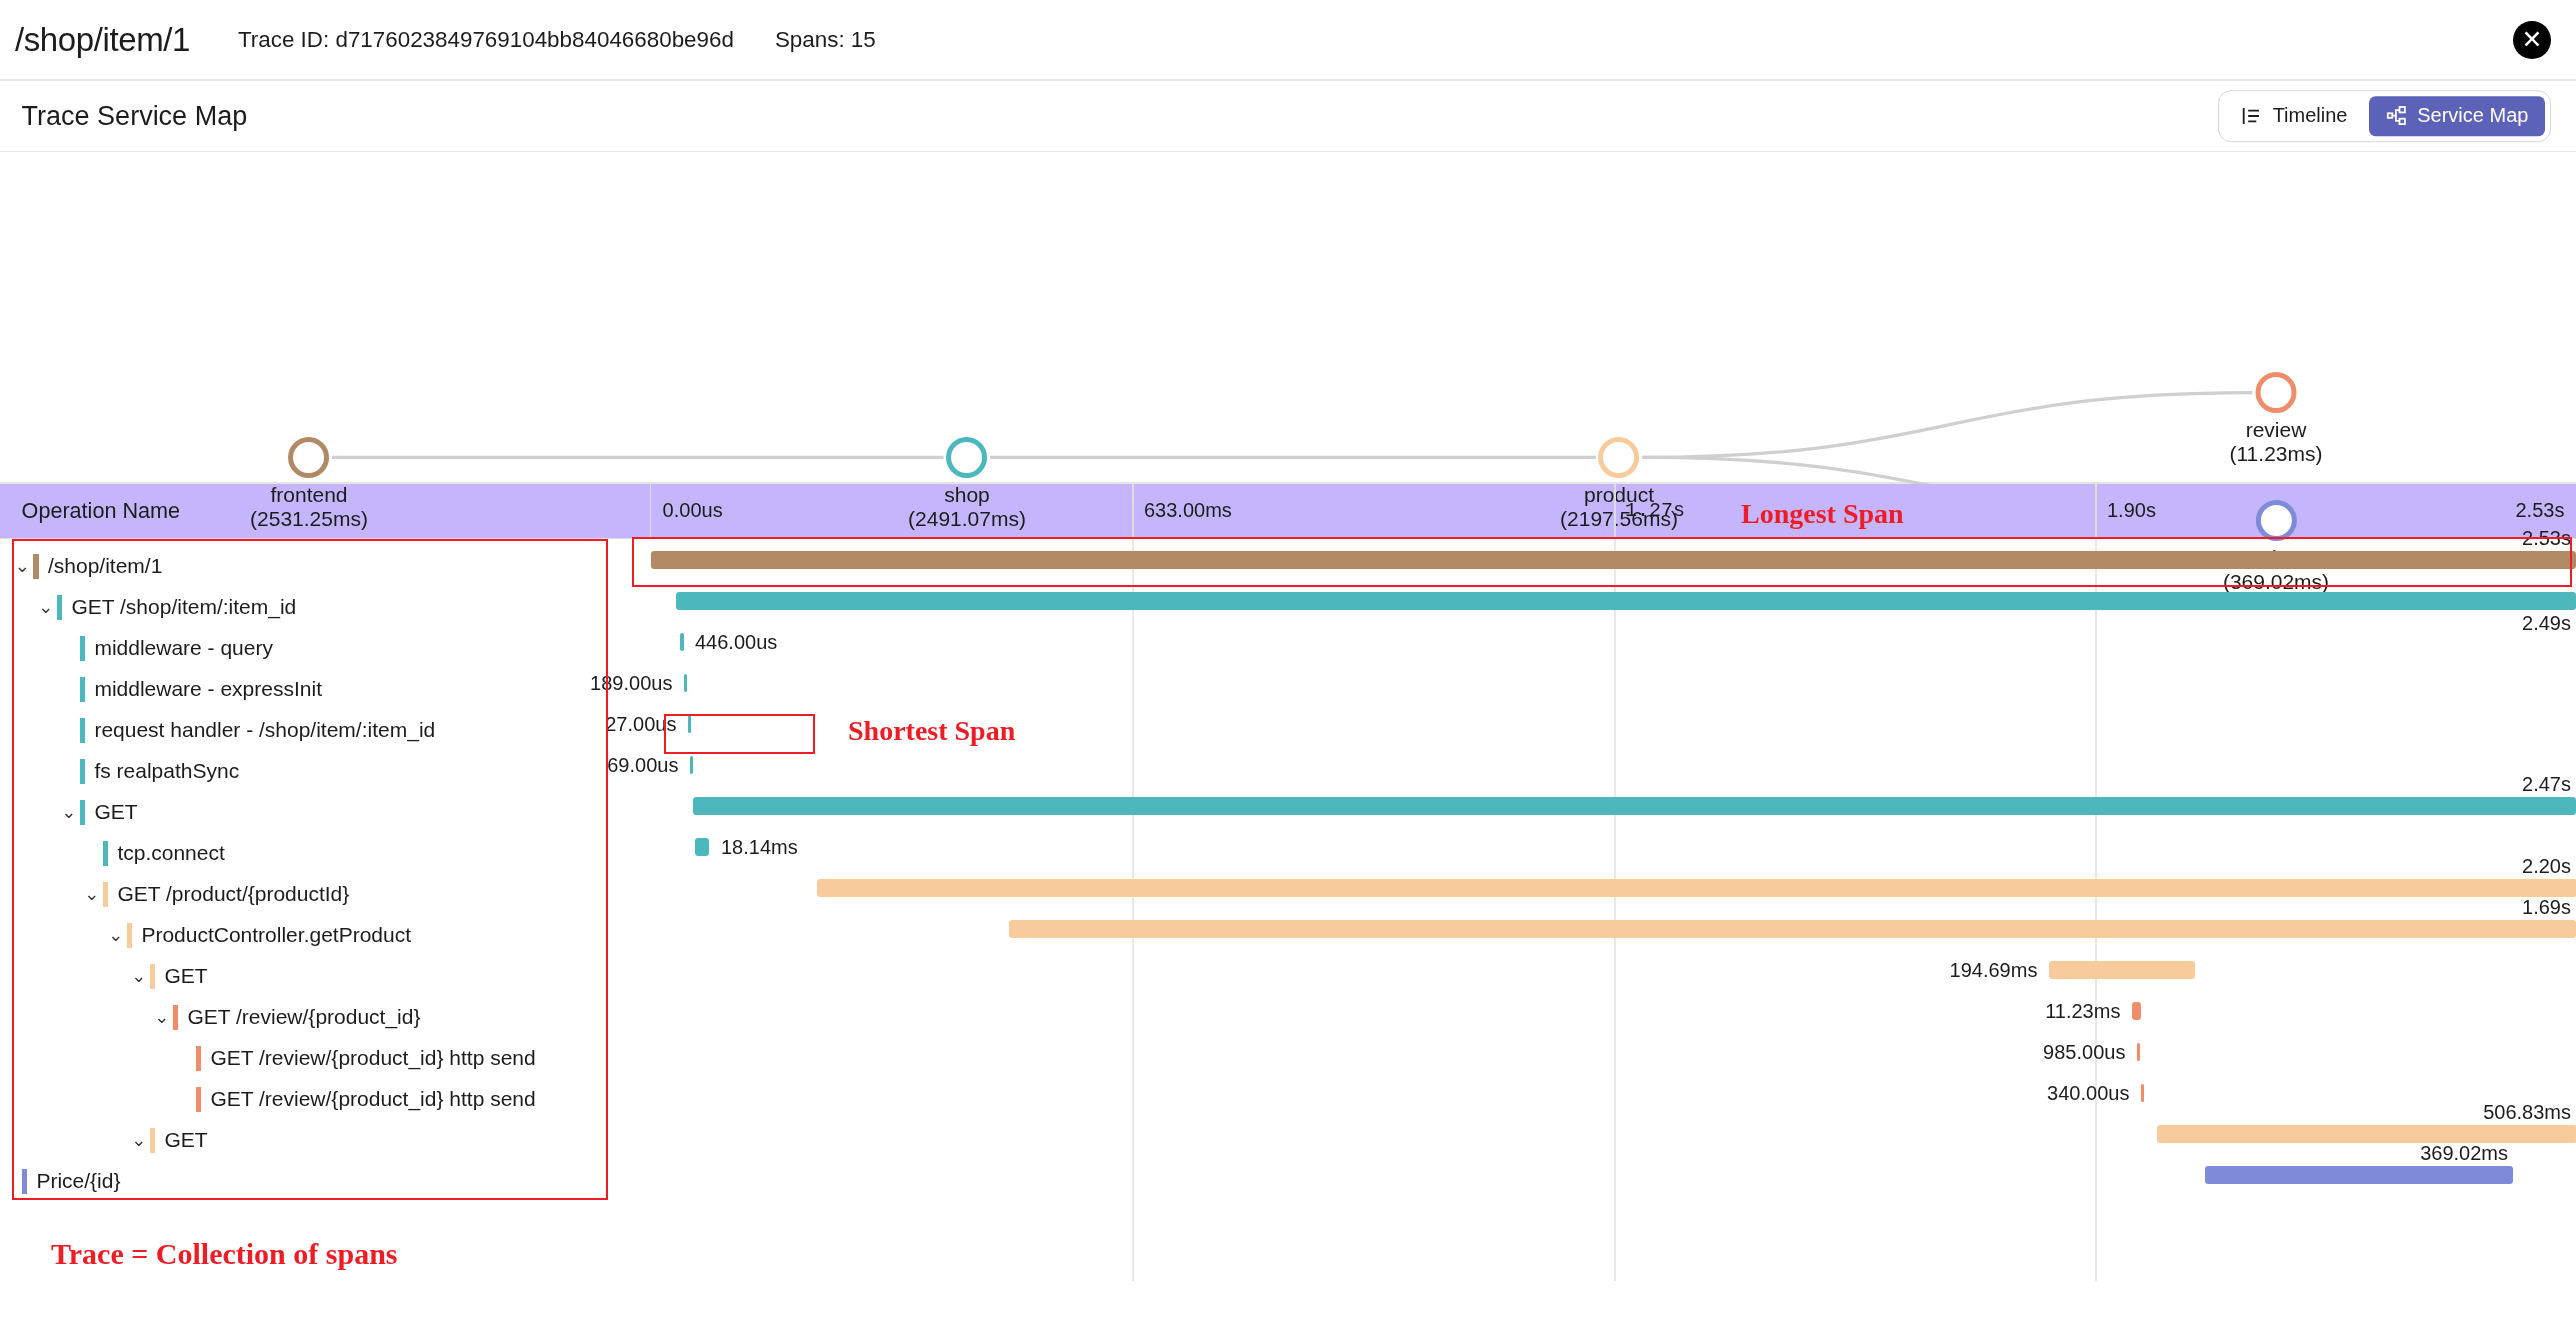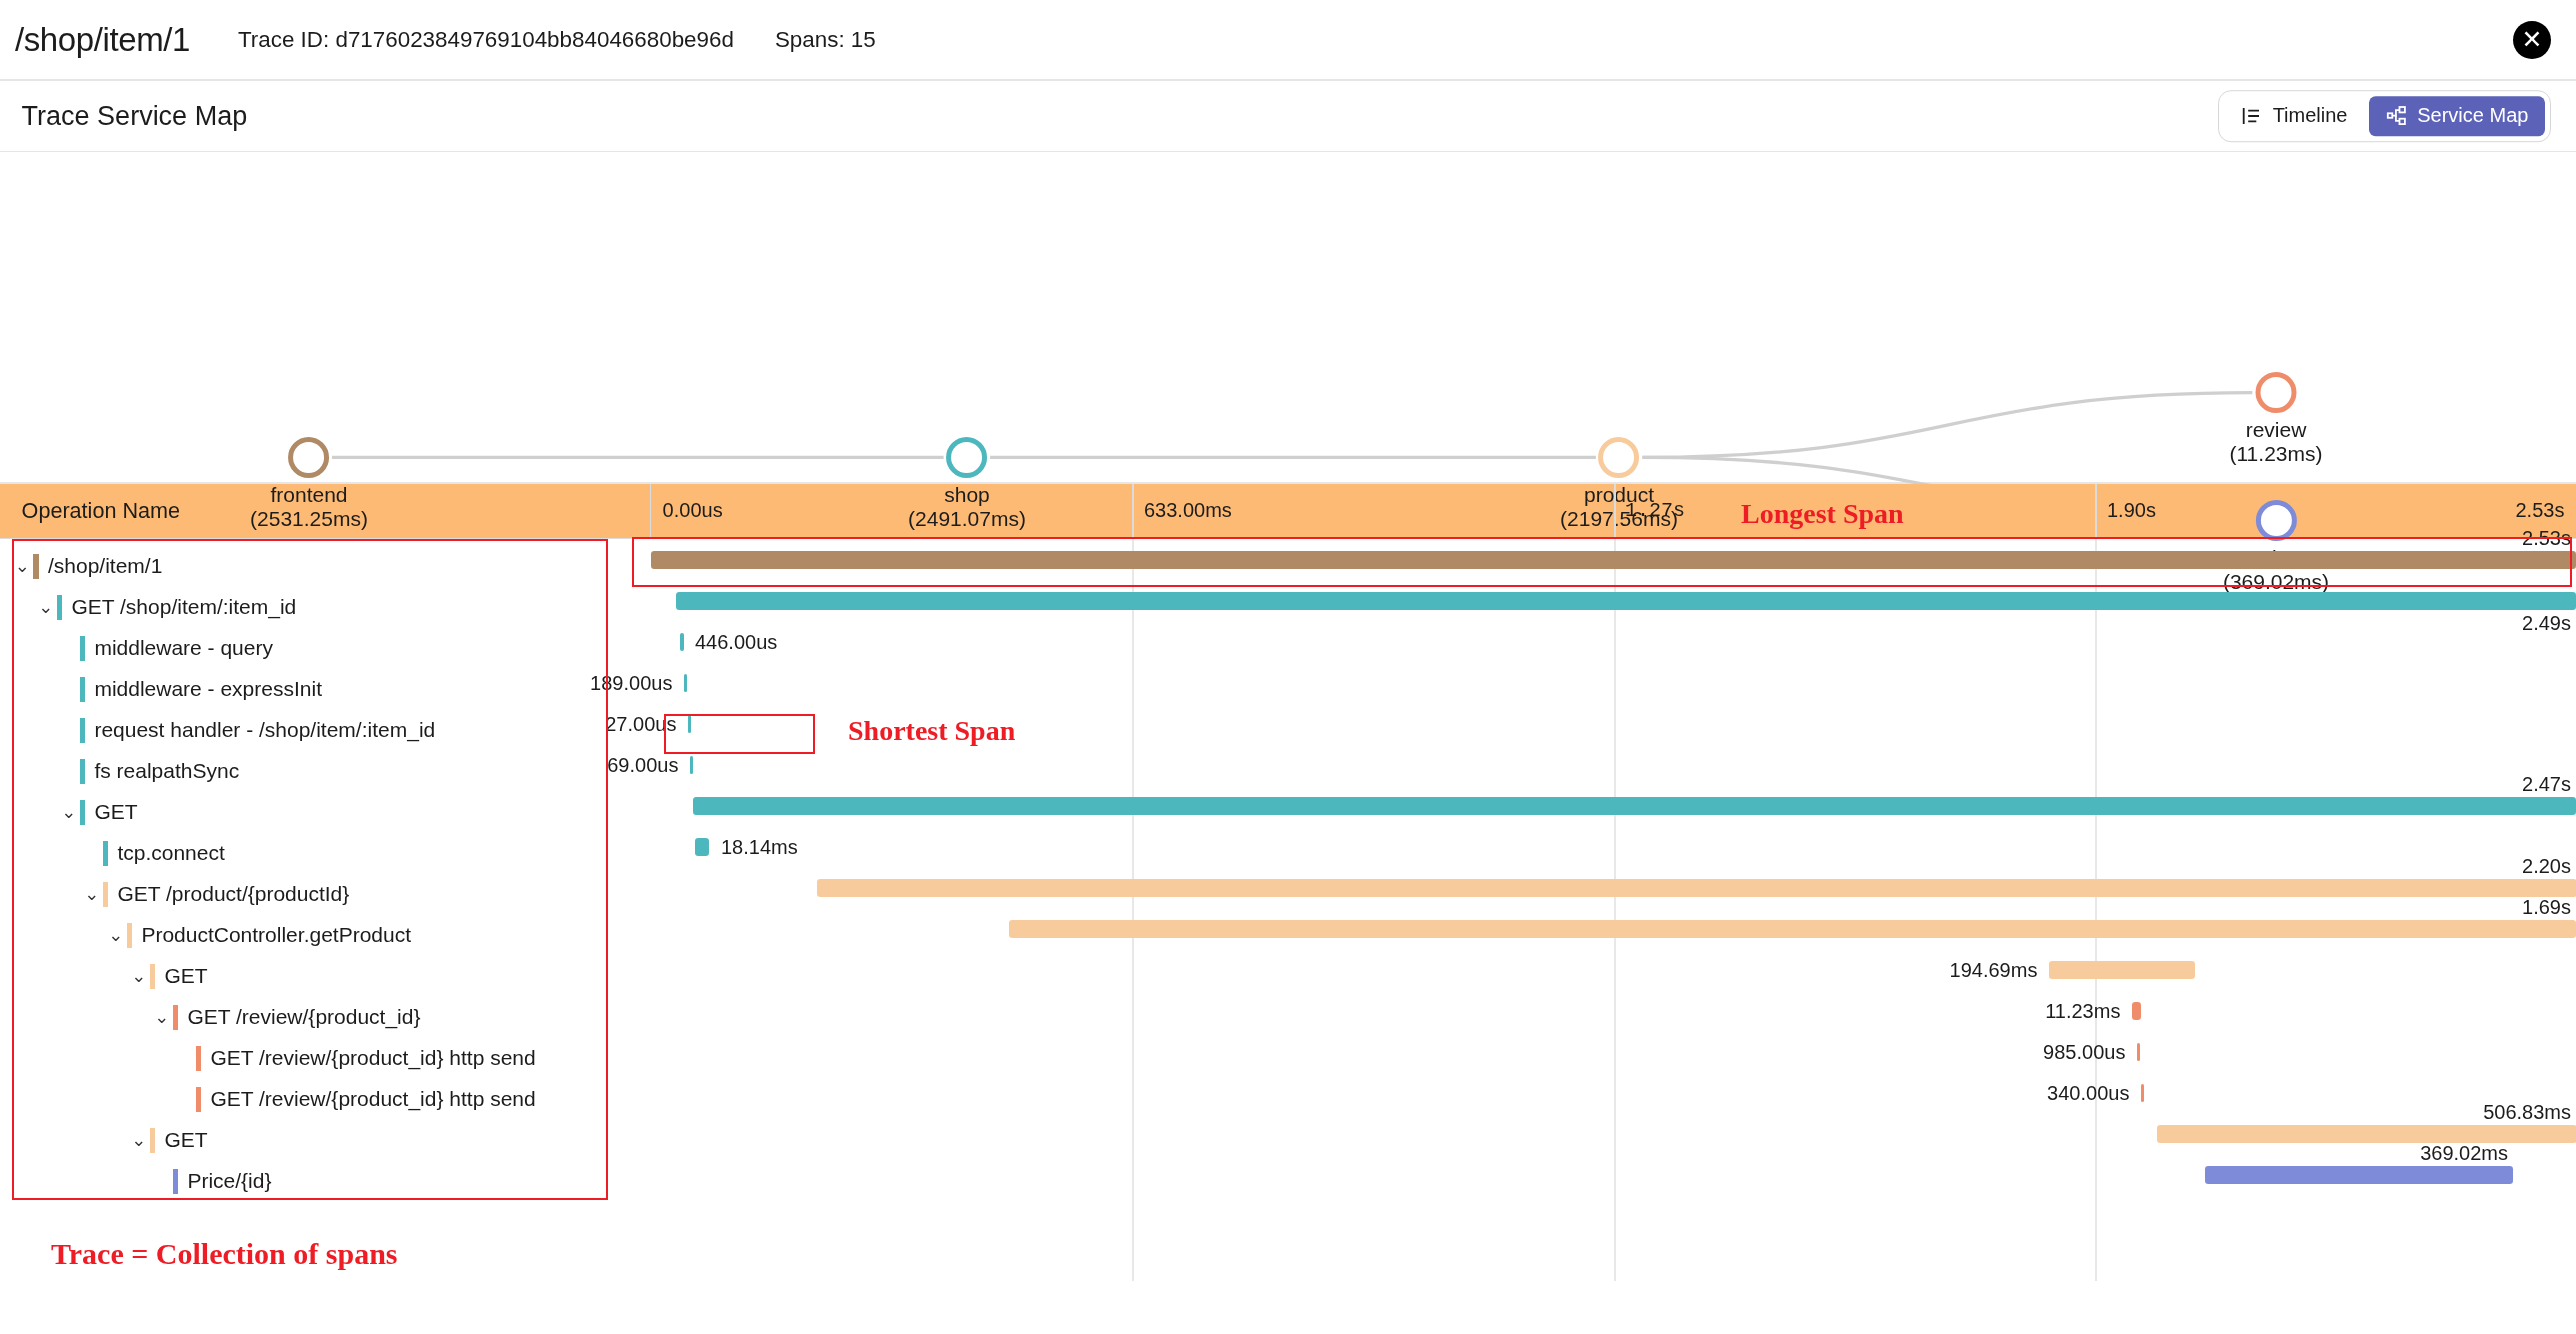--- a/index.html
+++ b/index.html
@@ -61,21 +61,21 @@
   .svc-ring {
     width: 41px; height: 41px; border-radius: 50%;
     border: 5px solid #999; margin: 0 auto; background: #fff;
   }
   .svc-label { font-size: 21px; margin-top: 5px; white-space: nowrap; }
   .svc-dur  { font-size: 21px; white-space: nowrap; }
 
   
   .tl-head {
     display: flex; height: 55px;
-    background: #fdba74;
+    background: #c4b5fd;
     border-bottom: 1.7px solid #dcdcdc;
   }
   .tl-head-left {
     width: 651px; flex: none;
     display: flex; align-items: center;
     padding-left: 21.6px; font-size: 21.6px;
     border-right: 1.7px solid #dcdcdc;
   }
   .tl-head-right { position: relative; flex: 1; }
   .tick { position: absolute; top: 15px; font-size: 20px; white-space: nowrap; }
@@ -275,21 +275,21 @@
       <div class="row" style="padding-left: 174px;">
         <div class="chev empty">⌄</div>
         <div class="svc-bar" style="background: rgb(239, 141, 107);"></div>
         <div class="op-name">GET /review/{product_id} http send</div>
       </div>
       <div class="row" style="padding-left: 128px;">
         <div class="chev">⌄</div>
         <div class="svc-bar" style="background: rgb(248, 203, 156);"></div>
         <div class="op-name">GET</div>
       </div>
-      <div class="row" style="padding-left: 151px;">
+      <div class="row" style="">
         <div class="chev empty">⌄</div>
         <div class="svc-bar" style="background: rgb(126, 139, 217);"></div>
         <div class="op-name">Price/{id}</div>
       </div>
     </div>
   <div class="chart-pane" id="chart-pane">
       <div class="grid-line" style="left: 481px;"></div>
       <div class="grid-line" style="left: 963px;"></div>
       <div class="grid-line" style="left: 1444px;"></div>
       <div class="bar-row">

